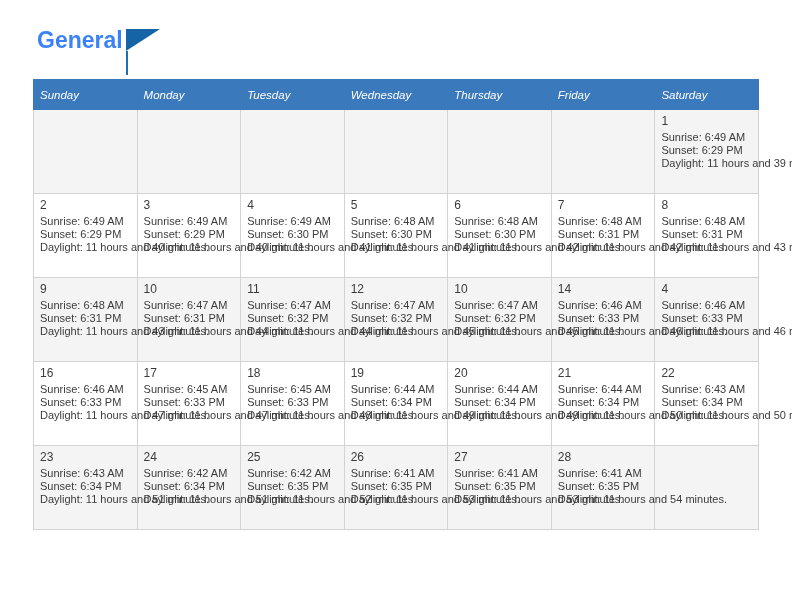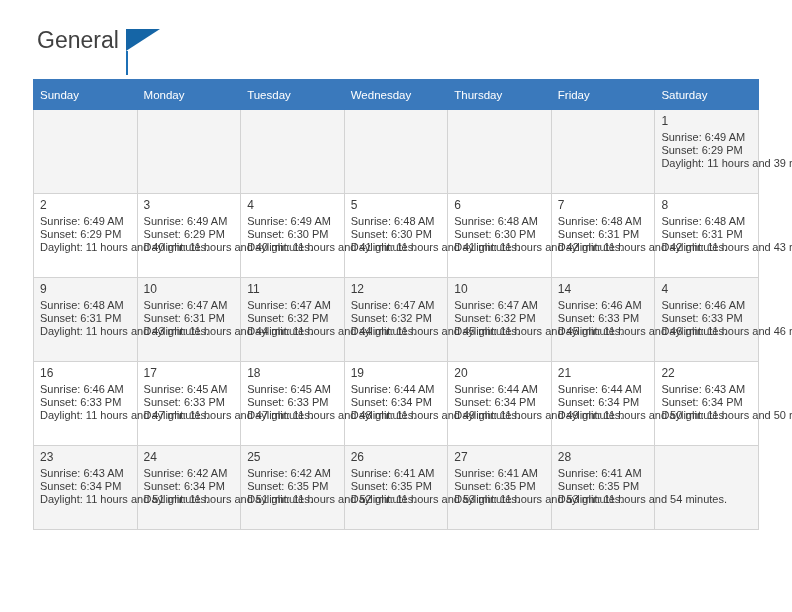--- a/index.html
+++ b/index.html
@@ -31,24 +31,25 @@
     box-sizing: border-box;
   }
   .logo {
     position: relative;
     width: 200px;
     height: 52px;
     padding-left: 4px;
   }
   .logo-general {
     font-size: 23px;
-    color: #404040;
+    color: #3b82f6;
     letter-spacing: 0px;
     line-height: 25px;
     font-family: "Liberation Sans", sans-serif;
+    font-weight: bold;
   }
   .logo-blue {
     font-size: 23px;
     color: #1c6fb5;
     line-height: 23px;
     margin-left: 29px;
     display: block;
     margin-top: -3px;
   }
   .logo-tri {
@@ -94,20 +95,21 @@
   }
   table.calendar th {
     background: #3a79bc;
     color: #ffffff;
     font-weight: normal;
     font-size: 11.5px;
     text-align: left;
     padding: 5px 0 5px 6px;
     height: 19px;
     border: 1px solid #3a79bc;
+    font-style: italic;
   }
   table.calendar td {
     vertical-align: top;
     border: 1px solid #d3d3d3;
     height: 83px;
     padding: 0;
     background: #ffffff;
   }
   tr.shade td {
     background: #f4f4f4;

